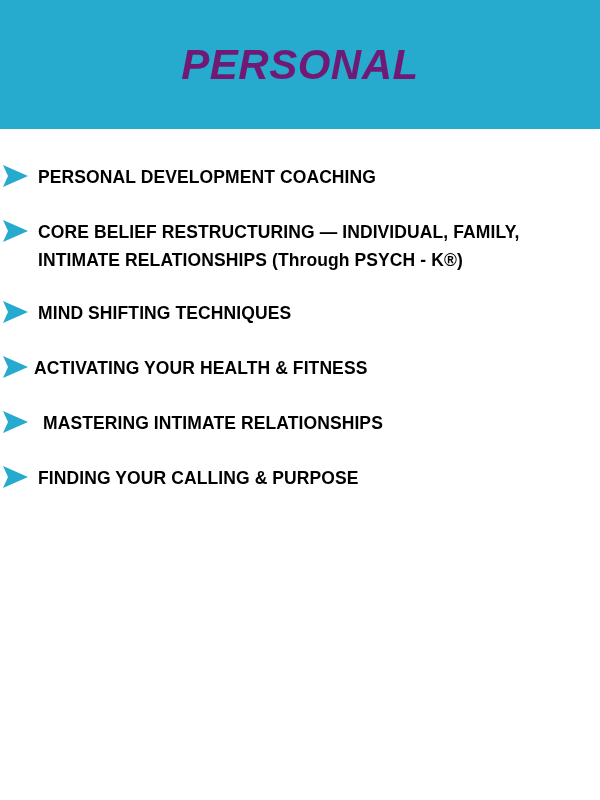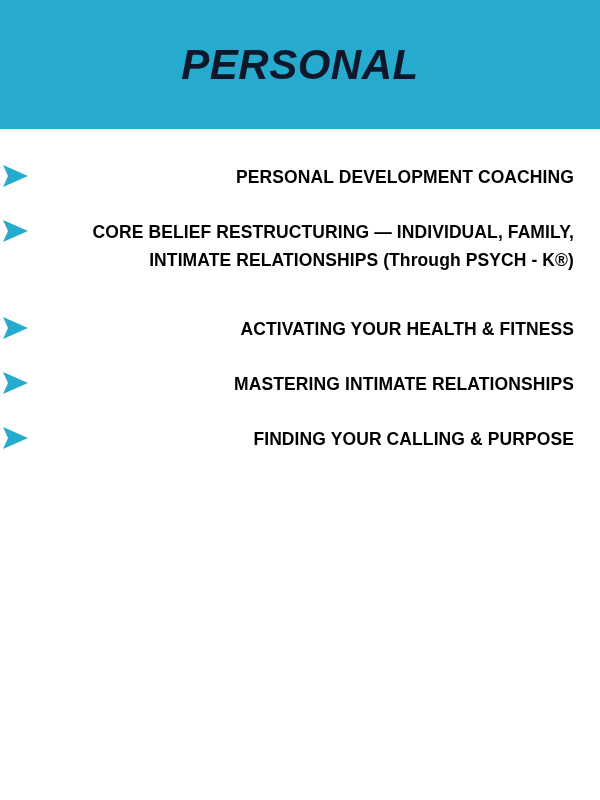--- a/index.html
+++ b/index.html
@@ -37,32 +37,31 @@
     justify-content: center;
     overflow: hidden;
   }
   .header-line {
     font-family: "Liberation Sans", sans-serif;
     font-weight: bold;
     font-style: italic;
     font-size: 42px;
     line-height: 57px;
     letter-spacing: 0.5px;
-    color: #0f172a;
+    color: #701a75;
     text-align: left;
     white-space: nowrap;
   }
 
   
   .services-list {
     position: absolute;
     left: 0;
     top: 129px;
     width: 576px;
-    text-align: right;
   }
 
   .service-item {
     position: relative;
     display: block;
     padding-left: 38px;
     padding-right: 2px;
     margin-bottom: 27px;
   }
   .service-item:first-child { margin-top: 34px; }
@@ -82,24 +81,24 @@
     font-family: "Liberation Sans", sans-serif;
     font-weight: bold;
     font-size: 17.5px;
     line-height: 28px;
     color: #000000;
     letter-spacing: 0.1px;
     white-space: pre-wrap;
   }
 
   
-  .indent-1 { padding-left: 49px; }
+  .indent-1 { padding-left: 34px; }
   .indent-2 { padding-left: 43px; }
 
-  .tight { margin-bottom: 41px; }
+  .tight { margin-bottom: 25px; }
 </style>
 </head>
 <body>
 
 <div class="slide">
 
   <div class="header-band">
     <div class="header-line">PERSONAL</div>
   </div>
 
@@ -116,20 +115,28 @@
 
     <div class="service-item tight">
       <span class="bullet-arrow">
         <svg width="26" height="22" viewBox="0 0 26 22" xmlns="http://www.w3.org/2000/svg">
           <path d="M1 0 L26 11 L1 22 L6 11 Z" fill="#26AACE"></path>
         </svg>
       </span>
       <span class="service-text">CORE BELIEF RESTRUCTURING — INDIVIDUAL, FAMILY, INTIMATE RELATIONSHIPS (Through PSYCH - K®)</span>
     </div>
 
+    <div class="service-item">
+      <span class="bullet-arrow">
+        <svg width="26" height="22" viewBox="0 0 26 22" xmlns="http://www.w3.org/2000/svg">
+          <path d="M1 0 L26 11 L1 22 L6 11 Z" fill="#26AACE"></path>
+        </svg>
+      </span>
+      <span class="service-text">MIND SHIFTING TECHNIQUES</span>
+    </div>
 
 
     <div class="service-item indent-1">
       <span class="bullet-arrow">
         <svg width="26" height="22" viewBox="0 0 26 22" xmlns="http://www.w3.org/2000/svg">
           <path d="M1 0 L26 11 L1 22 L6 11 Z" fill="#26AACE"></path>
         </svg>
       </span>
       <span class="service-text">ACTIVATING YOUR HEALTH &amp; FITNESS</span>
     </div>

